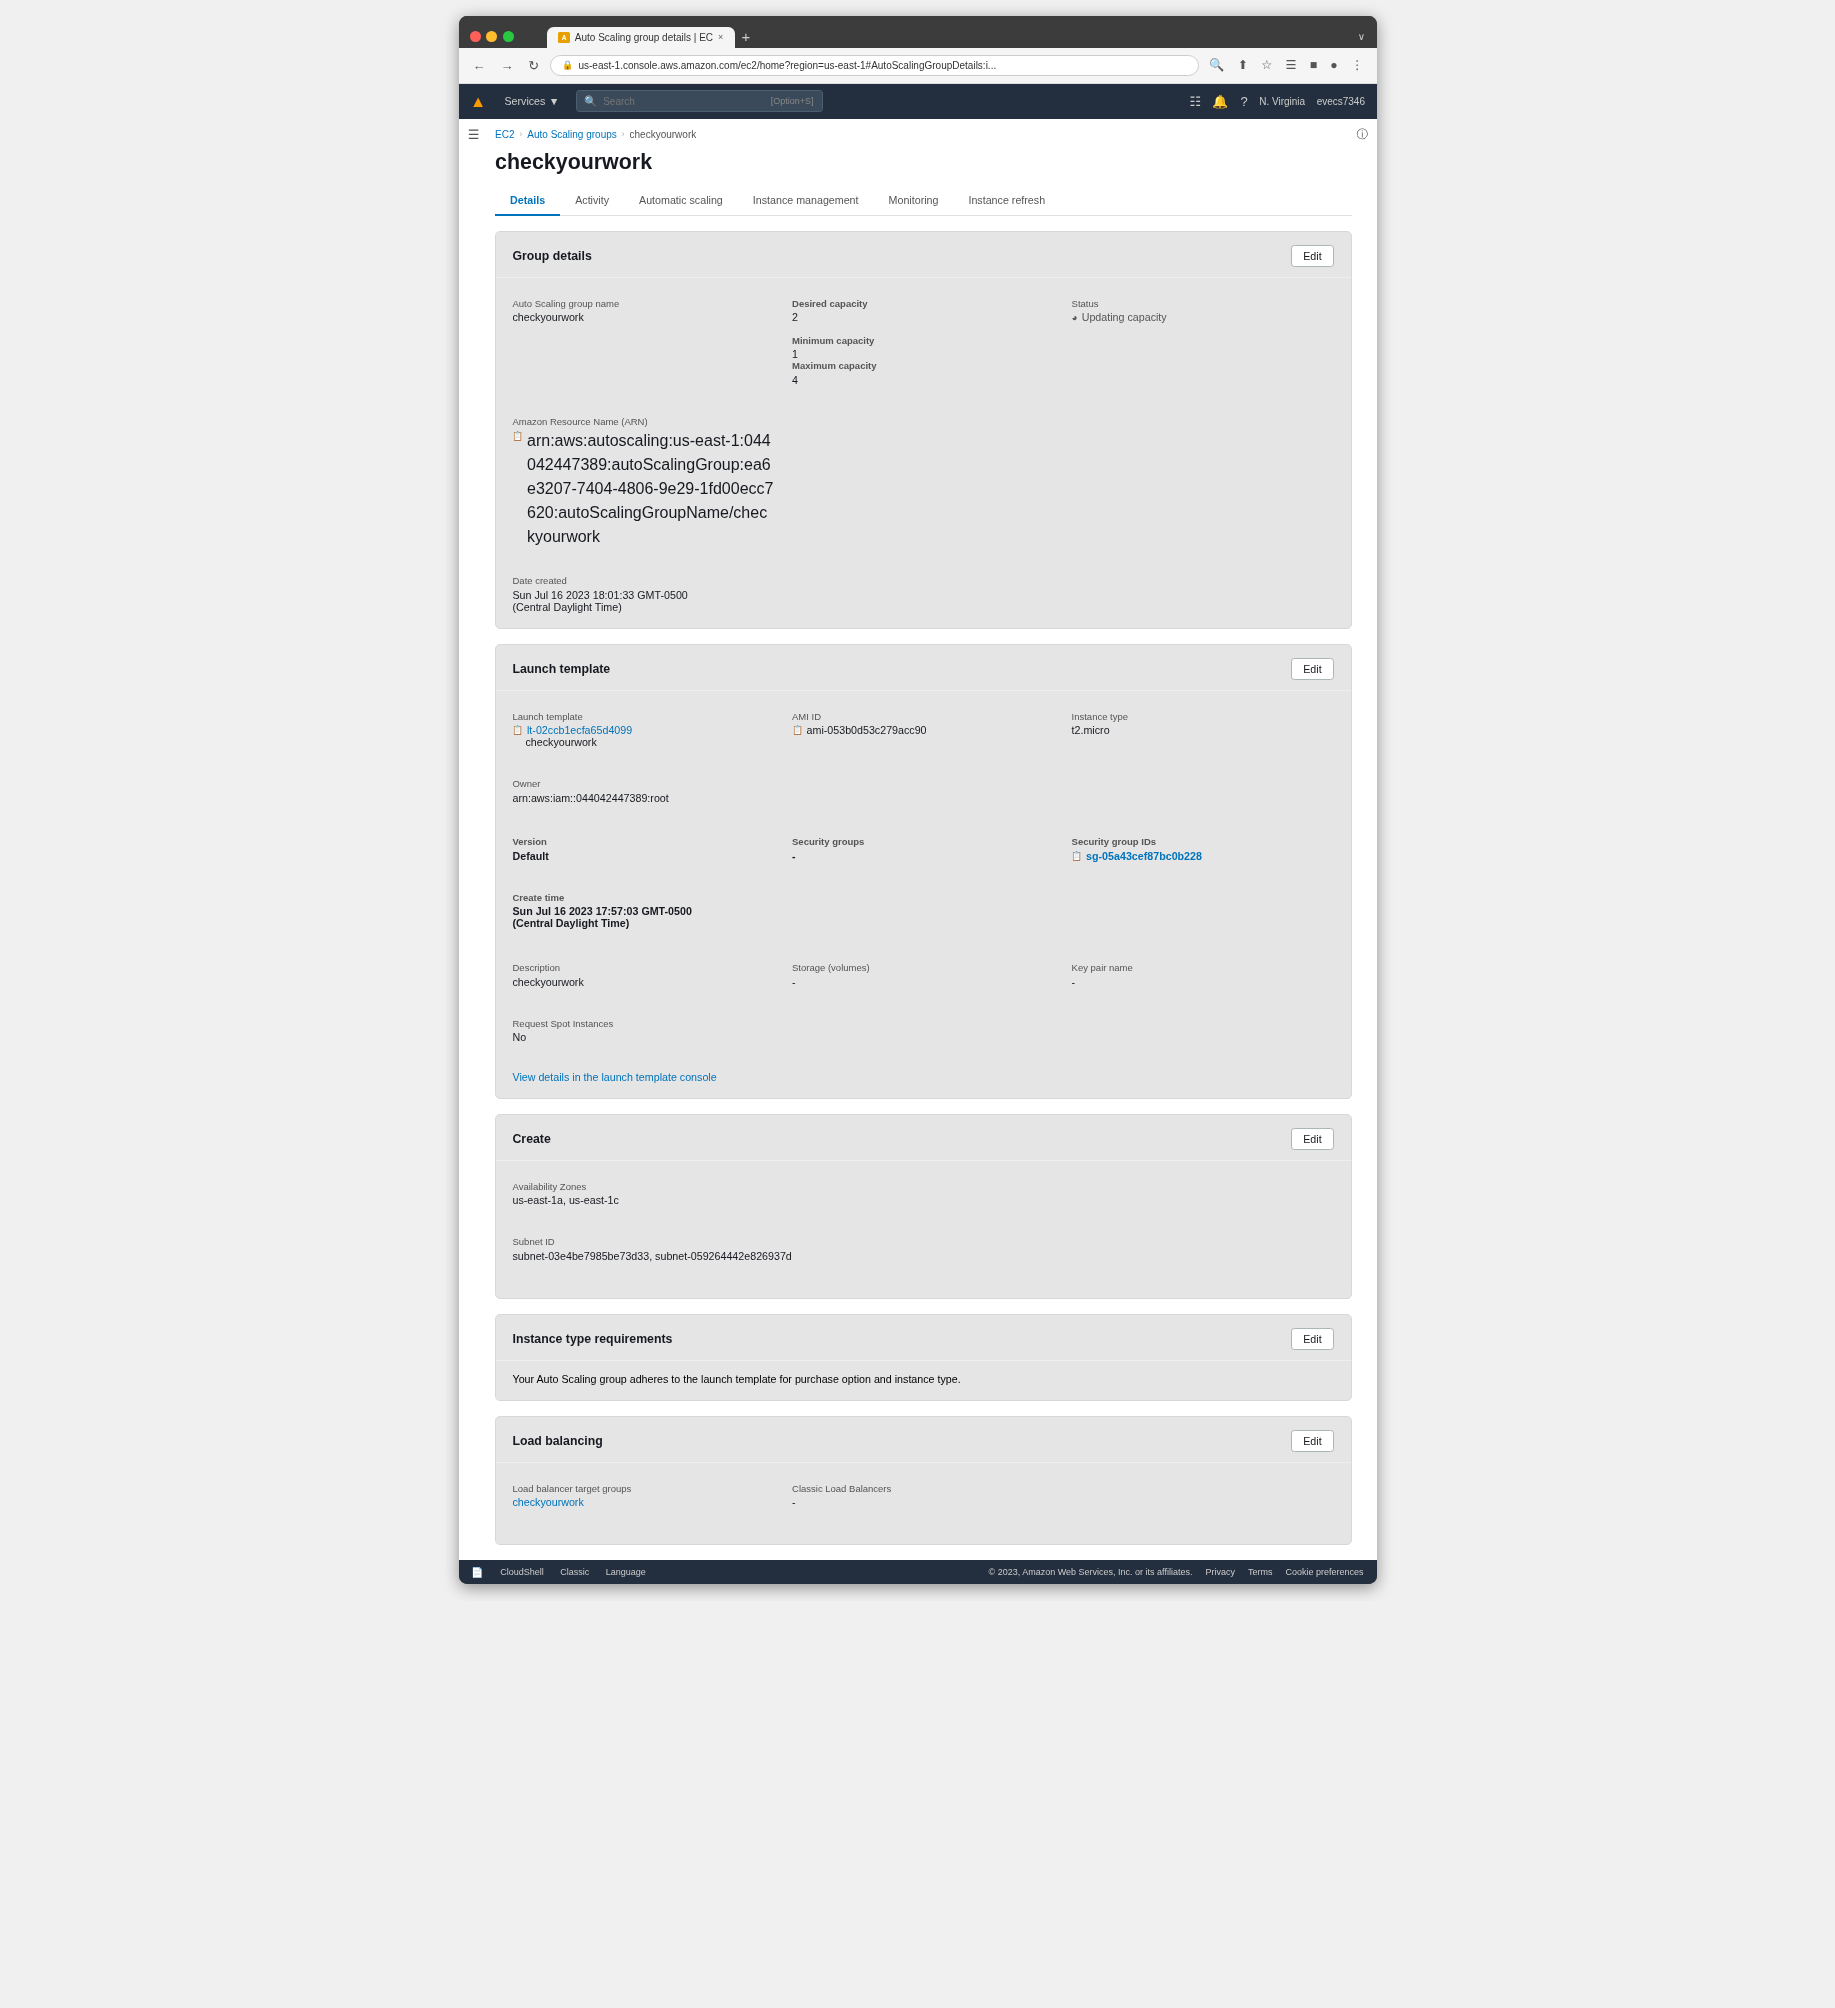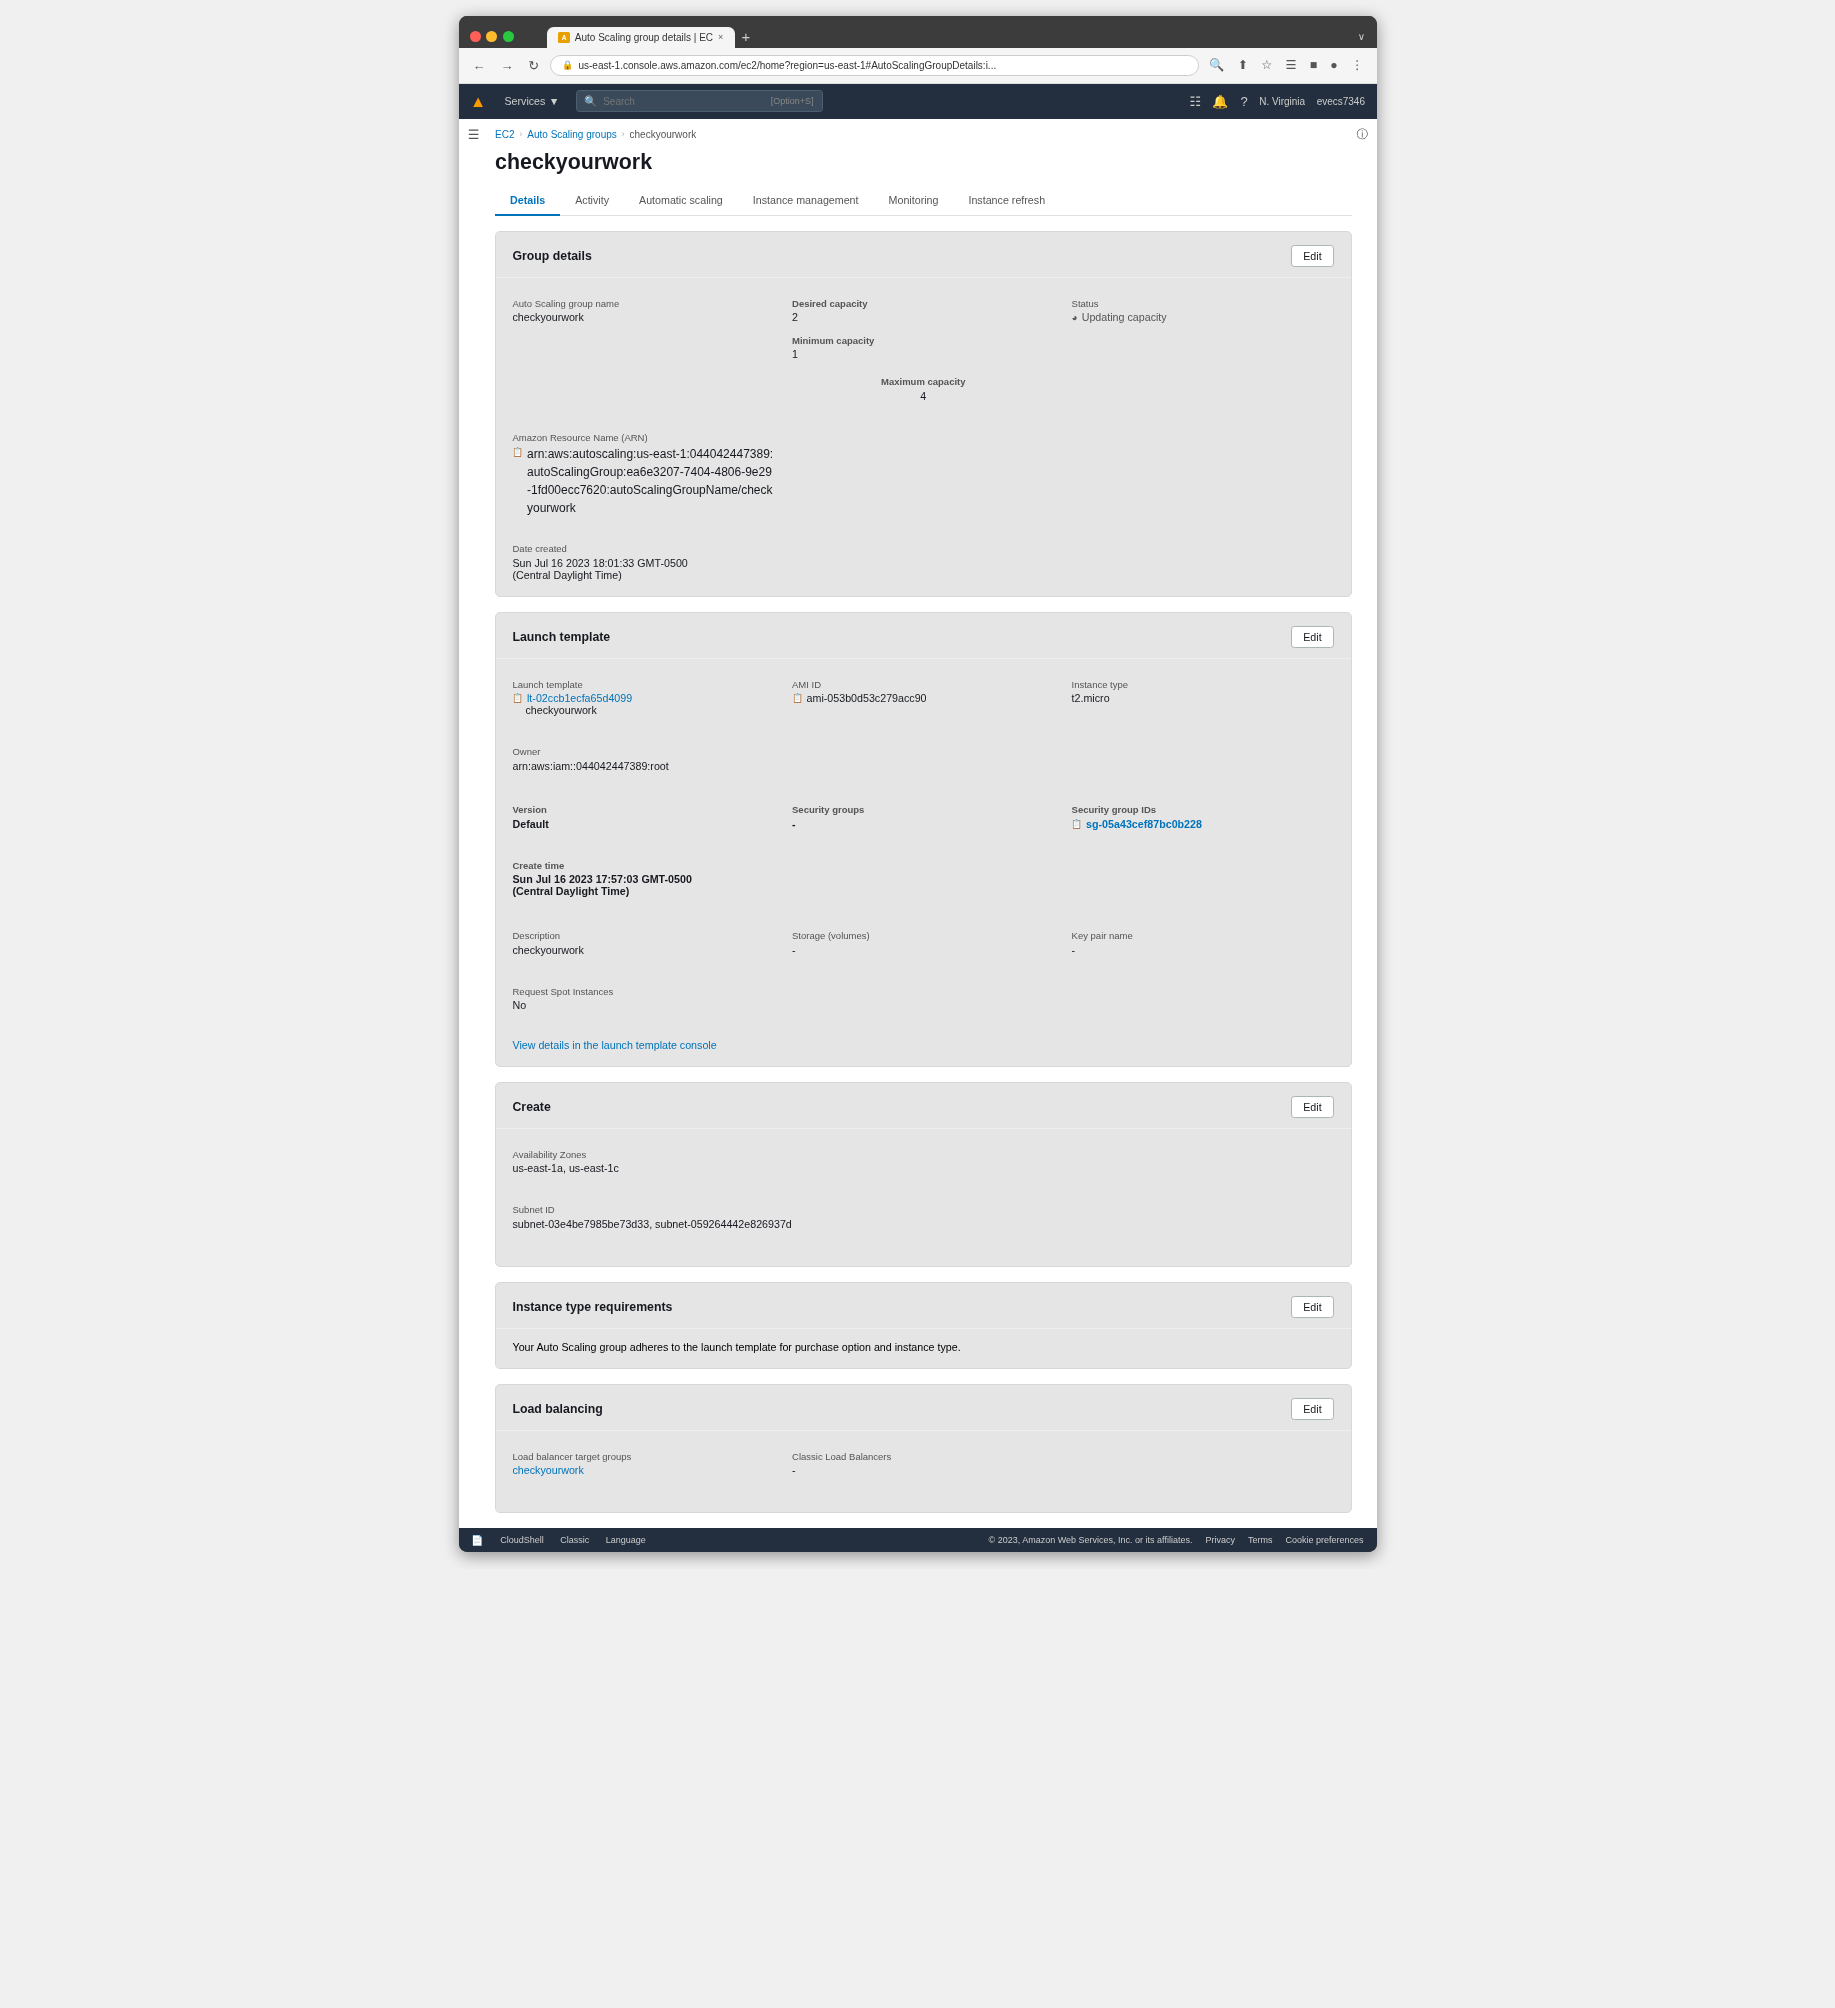--- a/index.html
+++ b/index.html
@@ -62,21 +62,21 @@
     .card-body { padding: 0 16.4px 15px; }
     .card-divider { border: none; border-top: 0.8px solid #eee; margin: 0 0 11.5px; }
     .field-label { font-size: 9.5px; color: #555; margin-bottom: 2.5px; }
     .field-value { font-size: 10.7px; color: #16191f; }
     .field-value.link { color: #0073bb; cursor: pointer; text-decoration: none; }
 
     
     .status-updating { display: flex; align-items: center; gap: 4.1px; color: #555; }
 
     
-    .arn-value { font-size: 12px; color: #16191f; word-break: break-all; line-height: 1.5; }
+    .arn-value { font-size: 16px; color: #16191f; word-break: break-all; line-height: 1.5; }
 
     .section-row { display: grid; grid-template-columns: 1fr 1fr 1fr; gap: 17px; padding: 8.2px 0; }
     .field-group { margin-bottom: 13px; }
 
     
     .aws-footer { background: #232f3e; color: #ccc; font-size: 9px; padding: 6.6px 13px; display: flex; align-items: center; gap: 16.4px; }
     .footer-link { color: #ccc; text-decoration: none; }
     .footer-right { margin-left: auto; display: flex; gap: 13px; }
 
     .content-wrapper { padding-left: 6.6px; flex: 1; }
@@ -178,21 +178,21 @@
                 <div class="field-label">Auto Scaling group name</div>
                 <div class="field-value">checkyourwork</div>
               </div>
               <div class="field-group">
                 <div class="field-label"><strong>Desired capacity</strong></div>
                 <div class="field-value">2</div>
                 <div style="margin-top:11.5px;">
                   <div class="field-label"><strong>Minimum capacity</strong></div>
                   <div class="field-value">1</div>
                 </div>
-                <div style="margin-top:16px;text-align:center;">
+                <div style="margin-top:0;">
                   <div class="field-label"><strong>Maximum capacity</strong></div>
                   <div class="field-value">4</div>
                 </div>
               </div>
               <div class="field-group">
                 <div class="field-label">Status</div>
                 <div class="status-updating">
                   <span style="font-size:10px;">◕</span>
                   <span>Updating capacity</span>
                 </div>

